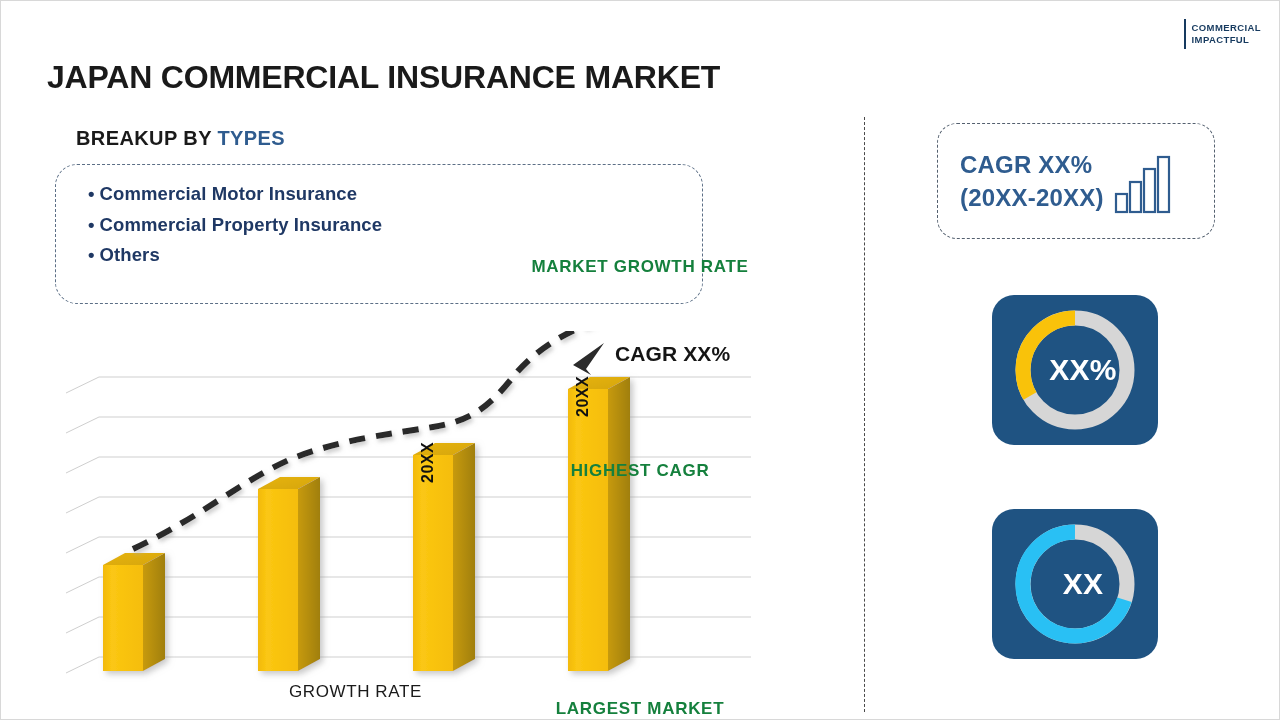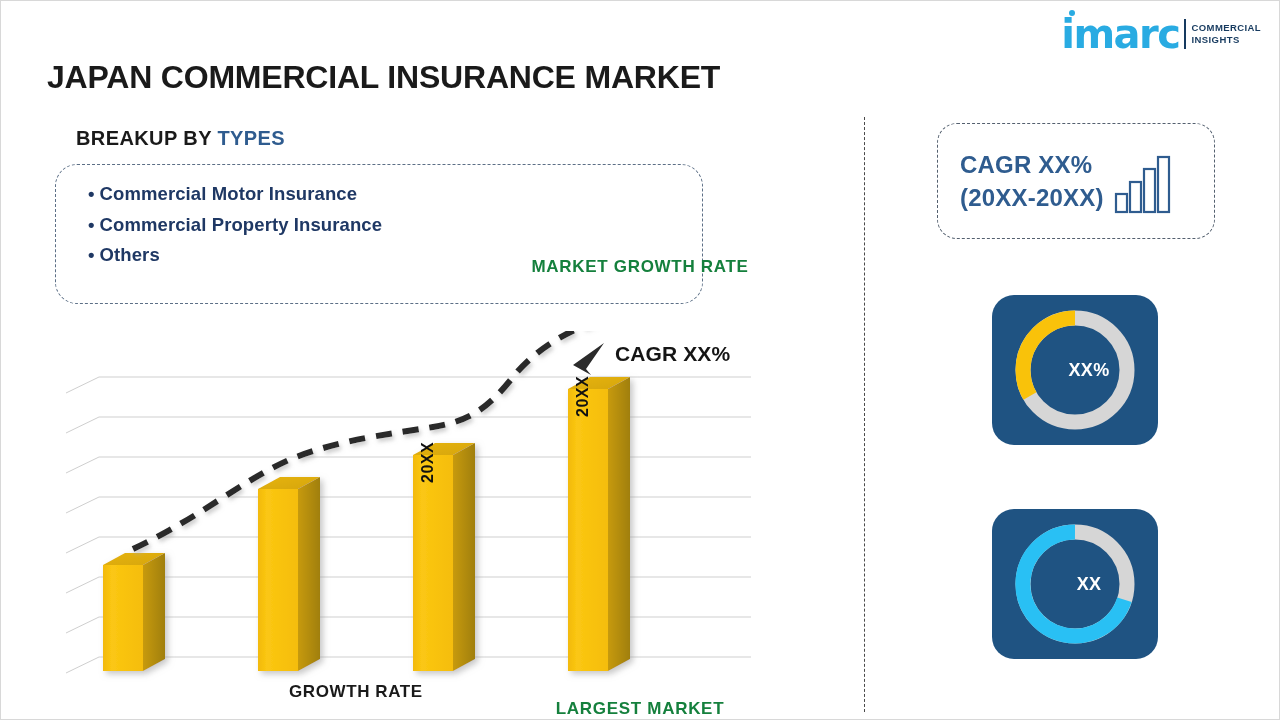--- a/index.html
+++ b/index.html
@@ -79,21 +79,21 @@
   .type-item .bullet{margin-right:5px;}
 
   
   #chart{
     position:absolute;left:60px;top:330px;
     width:690px;height:390px;
   }
   #chart svg{display:block;}
   #growth-rate-label{
     position:absolute;left:288px;top:681px;
-    font-size:17px;font-weight:700;color:#1a1a1a;
+    font-size:17px;font-weight:400;color:#1a1a1a;
     letter-spacing:.6px;
   }
   #cagr-chart-label{
     position:absolute;left:614px;top:341px;
     font-size:21px;font-weight:700;color:#151515;
     letter-spacing:.1px;
   }
   .bar-year{
     font-size:16px;font-weight:700;color:#111;
     letter-spacing:.5px;
@@ -132,41 +132,37 @@
   .tile{
     position:absolute;left:991px;
     width:166px;height:150px;
     background:#1F5382;
     border-radius:22px;
   }
   #tile-cagr{top:294px;}
   #tile-market{top:508px;}
   .tile svg{position:absolute;left:0;top:0;}
   .tile-value{
-    position:absolute;left:14px;top:0;width:166px;height:150px;
+    position:absolute;left:8px;top:0;width:166px;height:150px;
     display:flex;align-items:center;justify-content:center;
-    color:#ffffff;font-size:18px;font-weight:700;letter-spacing:.3px;
+    color:#ffffff;font-size:30px;font-weight:700;letter-spacing:.3px;
   }
   #highest-cagr-label{left:0;top:460px;}
   #largest-market-label{left:0;top:698px;}
 </style>
 </head>
 <body>
 
 <div id="page">
 
   <div id="logo">
-    <div id="logo-mark">
-      <span id="logo-dot"></span>
-      <span>imarc</span>
-    </div>
     <div id="logo-rule"></div>
     <div id="logo-tag">
       <div>COMMERCIAL</div>
-      <div>INSIGHTS</div>
+      <div>IMPACTFUL</div>
     </div>
   </div>
 
   <div id="title">JAPAN COMMERCIAL INSURANCE MARKET</div>
 
   <div id="breakup-heading">
     <span>BREAKUP BY </span><span class="accent">TYPES</span>
   </div>
 
   <div id="types-box">
@@ -265,20 +261,21 @@
   </div>
   <div class="right-label" id="mgr-label">MARKET GROWTH RATE</div>
 
   <div class="tile" id="tile-cagr">
     <svg width="166" height="150" viewBox="0 0 166 150">
       <circle cx="83" cy="75" r="52" fill="none" stroke="#D6D6D6" stroke-width="15"></circle>
       <path d="M 83 23 A 52 52 0 0 0 37.96 101" fill="none" stroke="#F9C20A" stroke-width="15" stroke-linecap="butt"></path>
     </svg>
     <div class="tile-value">XX%</div>
   </div>
+  <div class="right-label" id="highest-cagr-label">HIGHEST CAGR</div>
 
   <div class="tile" id="tile-market">
     <svg width="166" height="150" viewBox="0 0 166 150">
       <circle cx="83" cy="75" r="52" fill="none" stroke="#D6D6D6" stroke-width="15"></circle>
       <path d="M 83 23 A 52 52 0 1 0 132.45 90.7" fill="none" stroke="#29C0F4" stroke-width="15" stroke-linecap="butt"></path>
     </svg>
     <div class="tile-value">XX</div>
   </div>
   <div class="right-label" id="largest-market-label">LARGEST MARKET</div>
 

